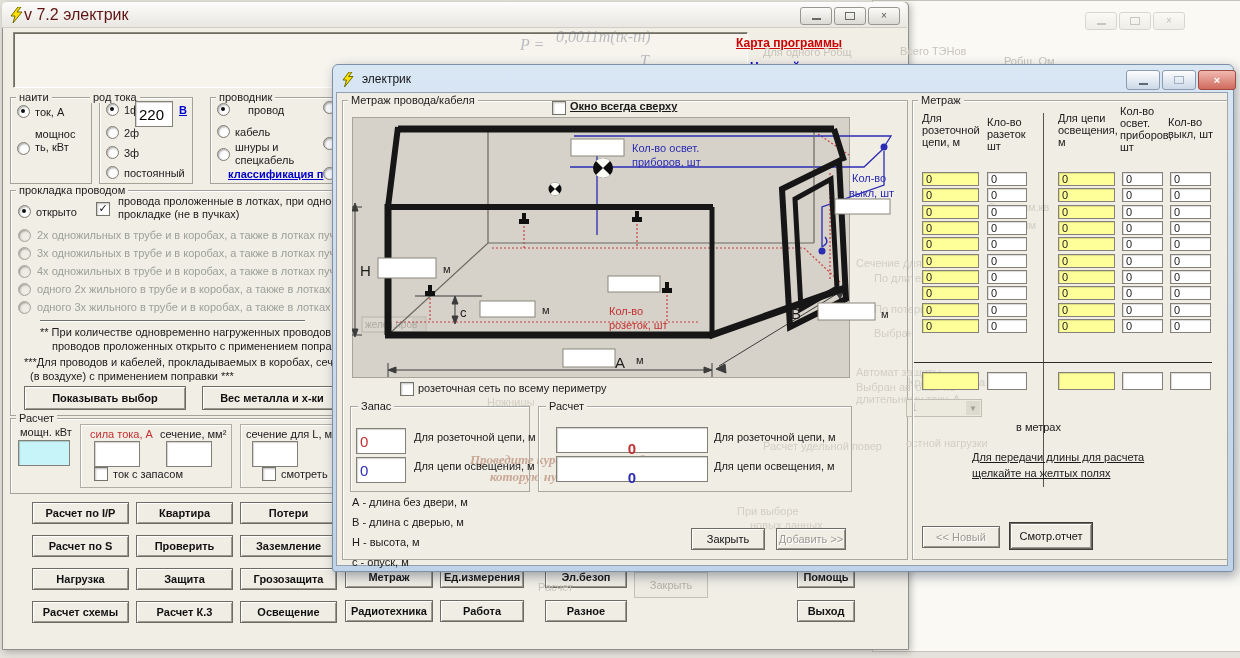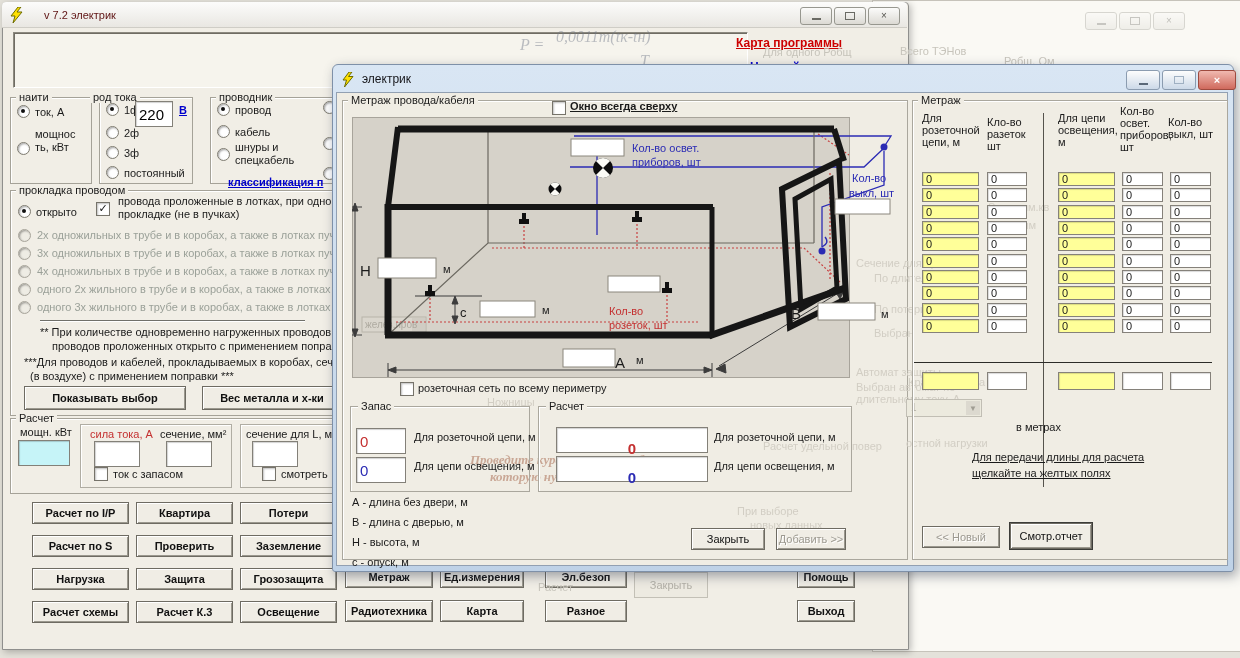--- a/index.html
+++ b/index.html
@@ -8,21 +8,21 @@
     background:#e4e2da;}
   .abs{position:absolute;}
   .nw{white-space:nowrap;}
 
   
   #right-window{left:872px;top:0;width:368px;height:650px;background:#faf9f4;border:1px solid #c6c3ba;}
   #main-window{left:2px;top:2px;width:905px;height:646px;background:#f1eee6;border:1px solid #8f8f8d;
     border-radius:4px 4px 0 0;box-shadow:2px 2px 7px rgba(0,0,0,.25);}
   #main-titlebar{left:2px;top:2px;width:905px;height:26px;border-radius:4px 4px 0 0;
     background:linear-gradient(#fcfcfb,#e9e7e2);border-bottom:1px solid #cfcdc6;display:flex;align-items:center;padding-left:8px;box-sizing:border-box;}
-  .main-title-text{color:#5f1414;font-size:11px;margin-left:20px;}
+  .main-title-text{color:#5f1414;font-size:16px;margin-left:0;}
   .winbtns{position:absolute;display:flex;gap:2px;}
   .wbtn{width:30px;height:16px;border:1px solid #97978f;border-radius:3px;
     background:linear-gradient(#fbfbfa,#dcdad4);display:flex;align-items:center;justify-content:center;
     color:#55544f;font-size:10px;line-height:10px;}
   .wbtn .bar{width:9px;height:2px;background:#6a6a64;margin-top:6px;}
   .wbtn .box{width:8px;height:6px;border:1px solid #6a6a64;}
 
   
   #dialog{left:332px;top:64px;width:900px;height:506px;background:linear-gradient(#d9e6f4,#bfd2e7);
     border:1px solid #7e90a8;border-radius:6px 6px 3px 3px;box-shadow:3px 4px 12px rgba(50,60,80,.45);}
@@ -170,33 +170,33 @@
     <div class="radio"></div>
     <span>3ф</span>
   </div>
   <div class="abs" style="left:106px;top:166px;display:flex;gap:5px;align-items:center;">
     <div class="radio"></div>
     <span class="nw">постоянный</span>
   </div>
 
   <div class="grp" style="left:210px;top:97px;width:150px;height:85px;"></div>
   <div class="abs glabel" style="left:216px;top:91px;">проводник</div>
-  <div class="abs" style="left:217px;top:103px;display:flex;gap:5px;align-items:center;">
+  <div class="abs" style="left:217px;top:103px;display:flex;gap:18px;align-items:center;">
     <div class="radio sel"></div>
     <span>провод</span>
   </div>
   <div class="abs" style="left:217px;top:125px;display:flex;gap:5px;align-items:center;">
     <div class="radio"></div>
     <span>кабель</span>
   </div>
   <div class="abs" style="left:217px;top:141px;display:flex;gap:5px;">
     <div class="radio" style="margin-top:7px;"></div>
     <span style="width:90px;line-height:13px;">шнуры и спецкабель</span>
   </div>
-  <div class="abs lnk nw" style="left:228px;top:168px;margin-top:8px;">классификация п</div>
+  <div class="abs lnk nw" style="left:228px;top:168px;">классификация п</div>
 
   <div class="abs radio" style="left:323px;top:101px;"></div>
   <div class="abs radio" style="left:323px;top:124px;"></div>
   <div class="abs radio" style="left:323px;top:141px;"></div>
 
   <div class="grp" style="left:10px;top:190px;width:325px;height:224px;"></div>
   <div class="abs glabel" style="left:16px;top:184px;">прокладка проводом</div>
   <div class="abs" style="left:18px;top:205px;display:flex;gap:5px;align-items:center;">
     <div class="radio sel"></div>
     <span>открыто</span>
@@ -268,21 +268,21 @@
       <div class="b3d gbtn">Расчет схемы</div>
       <div class="b3d gbtn">Расчет К.3</div>
       <div class="b3d gbtn">Освещение</div>
     </div>
   <div id="footer-btns">
       <div class="b3d fbtn fr0 fc0">Метраж</div>
       <div class="b3d fbtn fr0 fc1">Ед.измерения</div>
       <div class="b3d fbtn fr0 fc2">Эл.безоп</div>
       <div class="b3d fbtn fr0 fc3">Помощь</div>
       <div class="b3d fbtn fr1 fc0">Радиотехника</div>
-      <div class="b3d fbtn fr1 fc1">Карта</div>
+      <div class="b3d fbtn fr1 fc1">Работа</div>
       <div class="b3d fbtn fr1 fc2">Разное</div>
       <div class="b3d fbtn fr1 fc3">Выход</div>
     </div>
 
   <div id="ghosts-under">
       <div class="ghost g-f" style="left: 520px; top: 36px;">P =</div>
       <div class="ghost g-f" style="left: 556px; top: 28px;">0,0011m(tк-tн)</div>
       <div class="ghost g-f" style="left: 640px; top: 52px;">T</div>
       <div class="ghost g-w" style="left: 763px; top: 46px;">Для одного Робщ</div>
       <div class="ghost g-w" style="left: 900px; top: 45px;">Всего ТЭНов</div>

